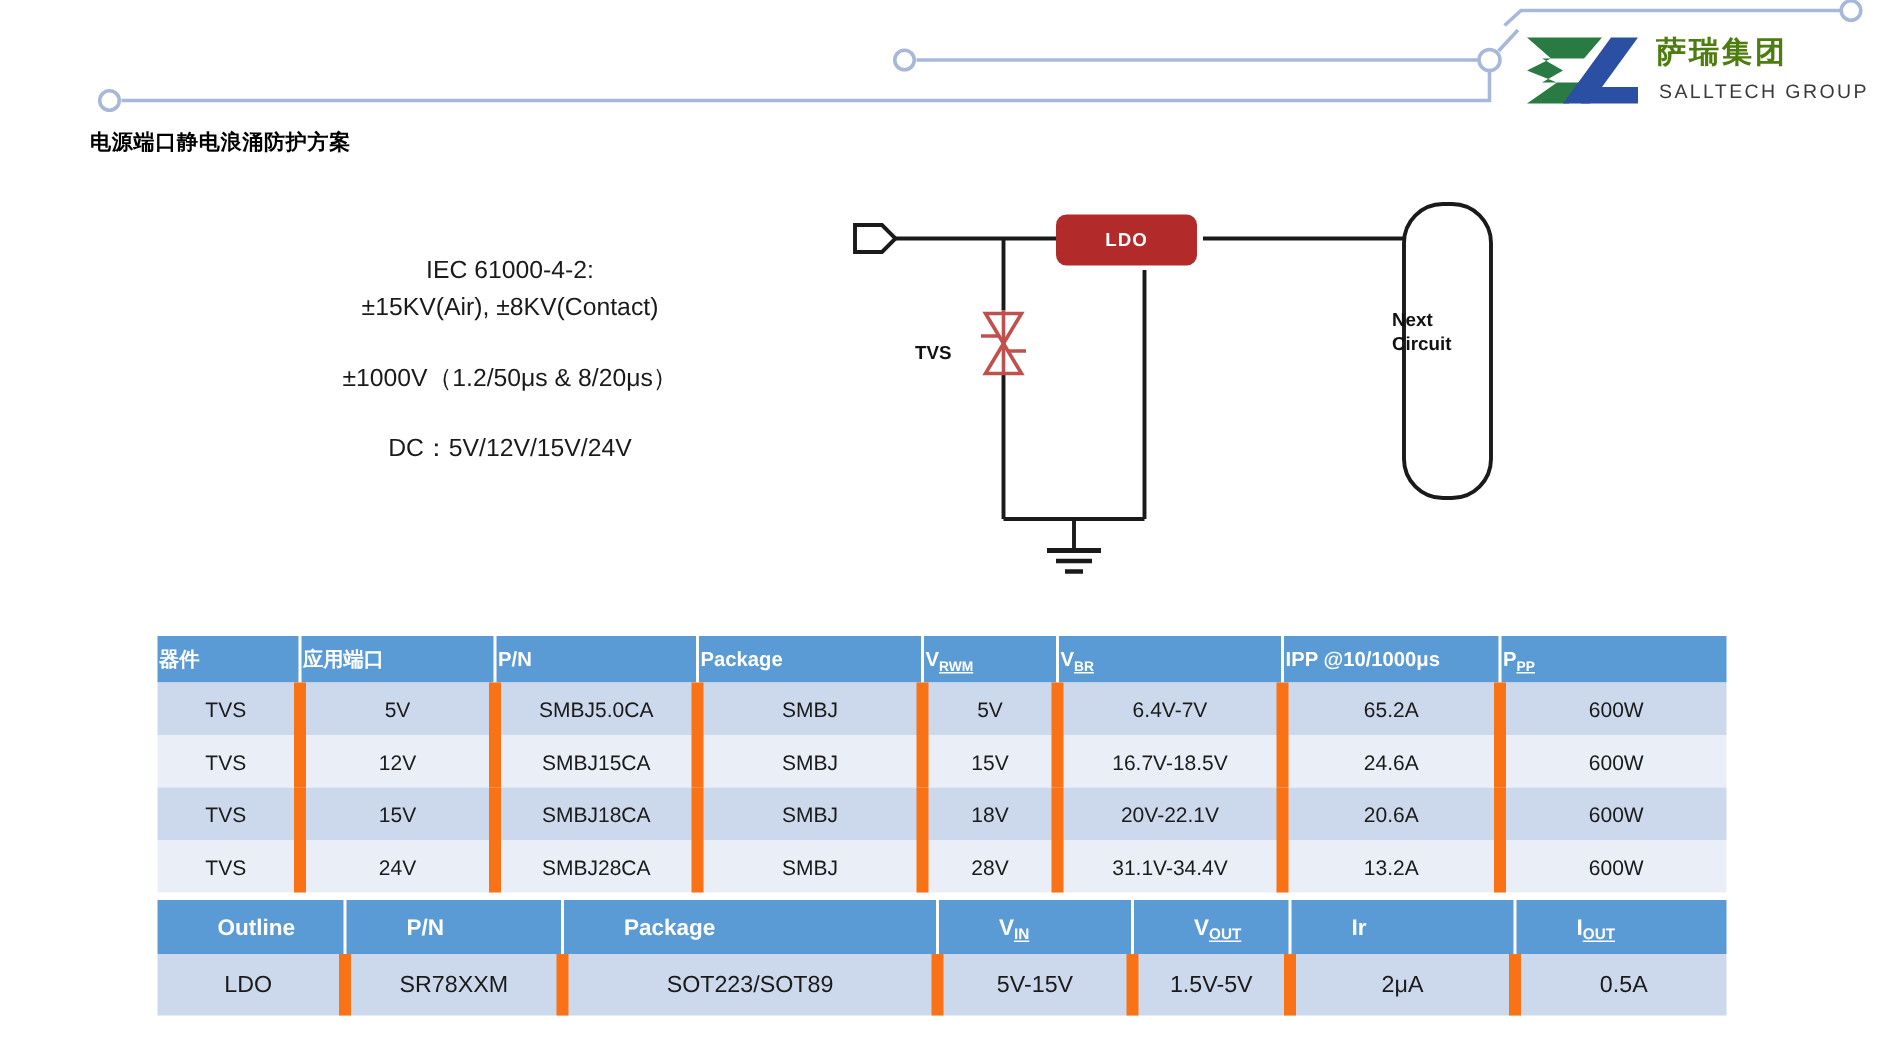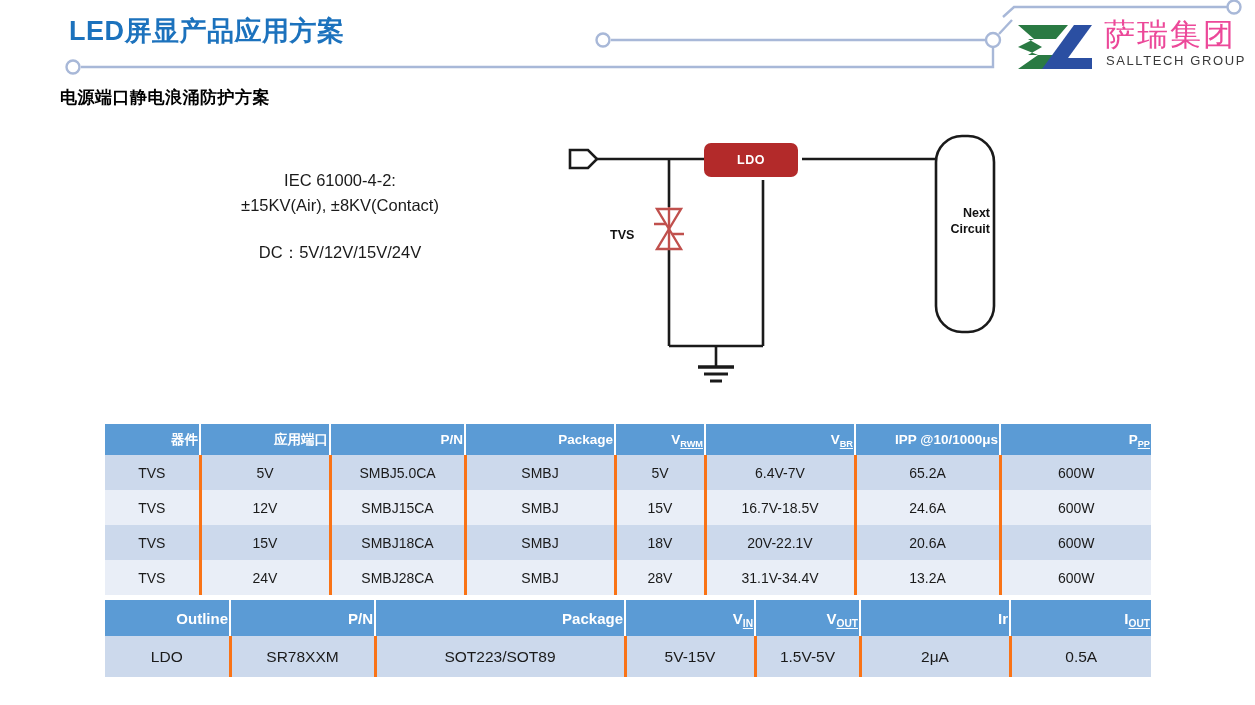--- a/index.html
+++ b/index.html
@@ -12,30 +12,30 @@
 
   
   .deco{position:absolute;left:0;top:0;width:1255px;height:90px;pointer-events:none;}
   .page-title{
     position:absolute;left:69px;top:13px;
     font-size:27px;font-weight:bold;color:#1c72bd;letter-spacing:0.5px;
     white-space:nowrap;
   }
   .section-title{
     position:absolute;left:60px;top:86px;
-    font-size:17px;font-weight:bold;color:#000000;letter-spacing:0.5px;
+    font-size:14px;font-weight:bold;color:#000000;letter-spacing:0.5px;
     white-space:nowrap;
   }
 
   
   .logo{position:absolute;left:1016px;top:20px;width:232px;height:54px;}
   .logo-mark{position:absolute;left:0;top:2px;width:78px;height:50px;}
   .logo-cn{
     position:absolute;left:88px;top:0px;
-    font-size:31px;font-weight:normal;color:#ec4899;letter-spacing:2px;
+    font-size:20px;font-weight:bold;color:#4d7c0f;letter-spacing:2px;
     white-space:nowrap;line-height:30px;
   }
   .logo-en{
     position:absolute;left:90px;top:33px;
     font-size:13px;color:#3a3a3a;letter-spacing:1.6px;
     white-space:nowrap;
   }
 
   
   .spec{
@@ -53,34 +53,34 @@
     background:#b32a2a;border-radius:7px;
     display:flex;align-items:center;justify-content:center;
     color:#ffffff;font-size:12.5px;font-weight:bold;letter-spacing:0.6px;
   }
   .tvs-label{
     position:absolute;left:610px;top:228px;
     font-size:12.5px;font-weight:bold;color:#111111;
   }
   .next-circuit{
     position:absolute;left:928px;top:205px;width:62px;
-    text-align:right;font-size:12.5px;font-weight:bold;color:#111111;
+    text-align:left;font-size:12.5px;font-weight:bold;color:#111111;
     line-height:16px;
   }
 
   
   .tbl{position:absolute;border-collapse:collapse;table-layout:fixed;}
   .tbl th{
     background:#5b9bd5;color:#ffffff;font-weight:bold;
     border-right:2px solid #ffffff;border-left:2px solid #ffffff;
-    text-align:right;white-space:nowrap;
+    text-align:left;white-space:nowrap;
   }
   .tbl td{
     color:#1a1a1a;text-align:center;white-space:nowrap;
-    border-right:2px solid #ffffff;border-left:3px solid #f97316;
+    border-right:2px solid #ffffff;border-left:8px solid #f97316;
   }
   .tbl tbody tr:nth-child(odd) td{background:#ccd9ec;}
   .tbl tbody tr:nth-child(even) td{background:#e9eef7;}
   .tbl th:first-child,.tbl td:first-child{border-left:none;}
   .tbl th:last-child,.tbl td:last-child{border-right:none;margin-left:17px;}
 
   #tvs-table{left:105px;top:424px;width:1046px;}
   #tvs-table th{height:29px;font-size:13.5px;}
   #tvs-table td{height:33px;font-size:14px;}
 
@@ -107,39 +107,39 @@
       <path d="M999,34 L1012,20"></path>
     </g>
     <g fill="#ffffff" stroke="#a8b8d8" stroke-width="2.4">
       <circle cx="603" cy="40" r="6.5"></circle>
       <circle cx="993" cy="40" r="7"></circle>
       <circle cx="1234" cy="7" r="6.5"></circle>
       <circle cx="73" cy="67" r="6.5"></circle>
     </g>
   </svg>
 
-  <div class="page-title">LED屏显产品应用方案</div>
   <div class="section-title">电源端口静电浪涌防护方案</div>
 
   <div class="logo">
     <svg class="logo-mark" viewBox="0 0 78 50" width="78" height="50">
       <polygon points="2,3 52,3 40,17 12,17 26,25 12,33 40,33 30,47 2,47 22,33 2,25 18,17" fill="#2a7a43"></polygon>
       <polygon points="58,3 76,3 44,47 26,47" fill="#2b4fa2"></polygon>
       <polygon points="44,36 76,36 76,47 38,47" fill="#2b4fa2"></polygon>
     </svg>
     <div class="logo-cn">萨瑞集团</div>
     <div class="logo-en">SALLTECH GROUP</div>
   </div>
 
   <div class="spec">
     <div class="blk">
       <div>IEC 61000-4-2:</div>
       <div>±15KV(Air), ±8KV(Contact)</div>
     </div>
     <div class="blk">
+      <div>±1000V（1.2/50μs &amp; 8/20μs）</div>
     </div>
     <div class="blk">
       <div>DC：5V/12V/15V/24V</div>
     </div>
   </div>
 
   <svg class="circuit" viewBox="0 0 480 270" width="480" height="270">
     <g stroke="#1a1a1a" stroke-width="2.6" fill="none">
 
       <polygon points="20,20 38,20 47,29 38,38 20,38" fill="#ffffff"></polygon>

